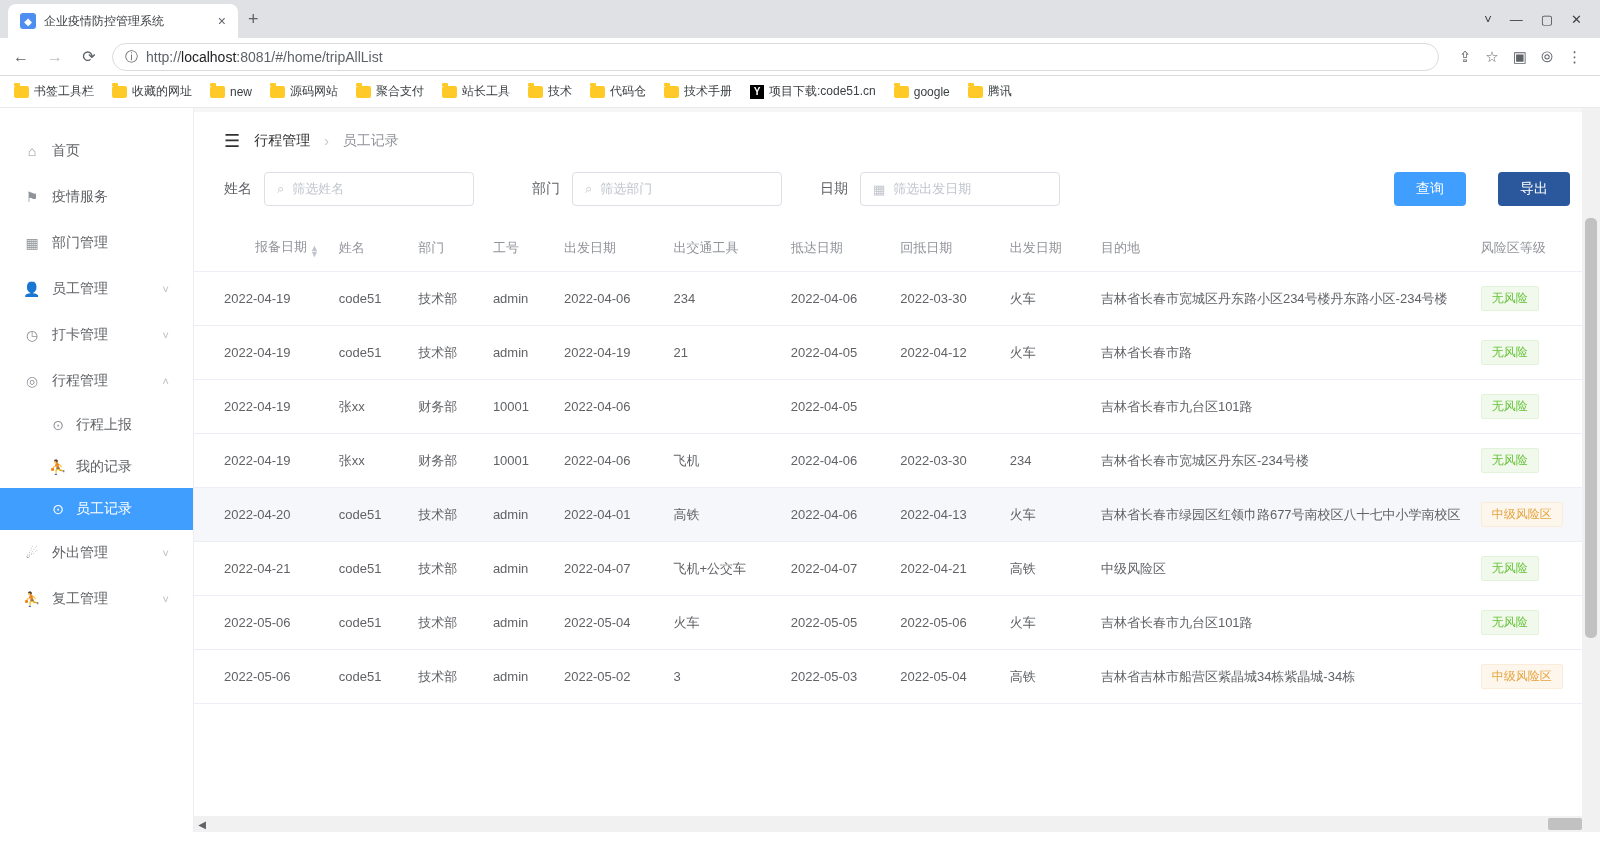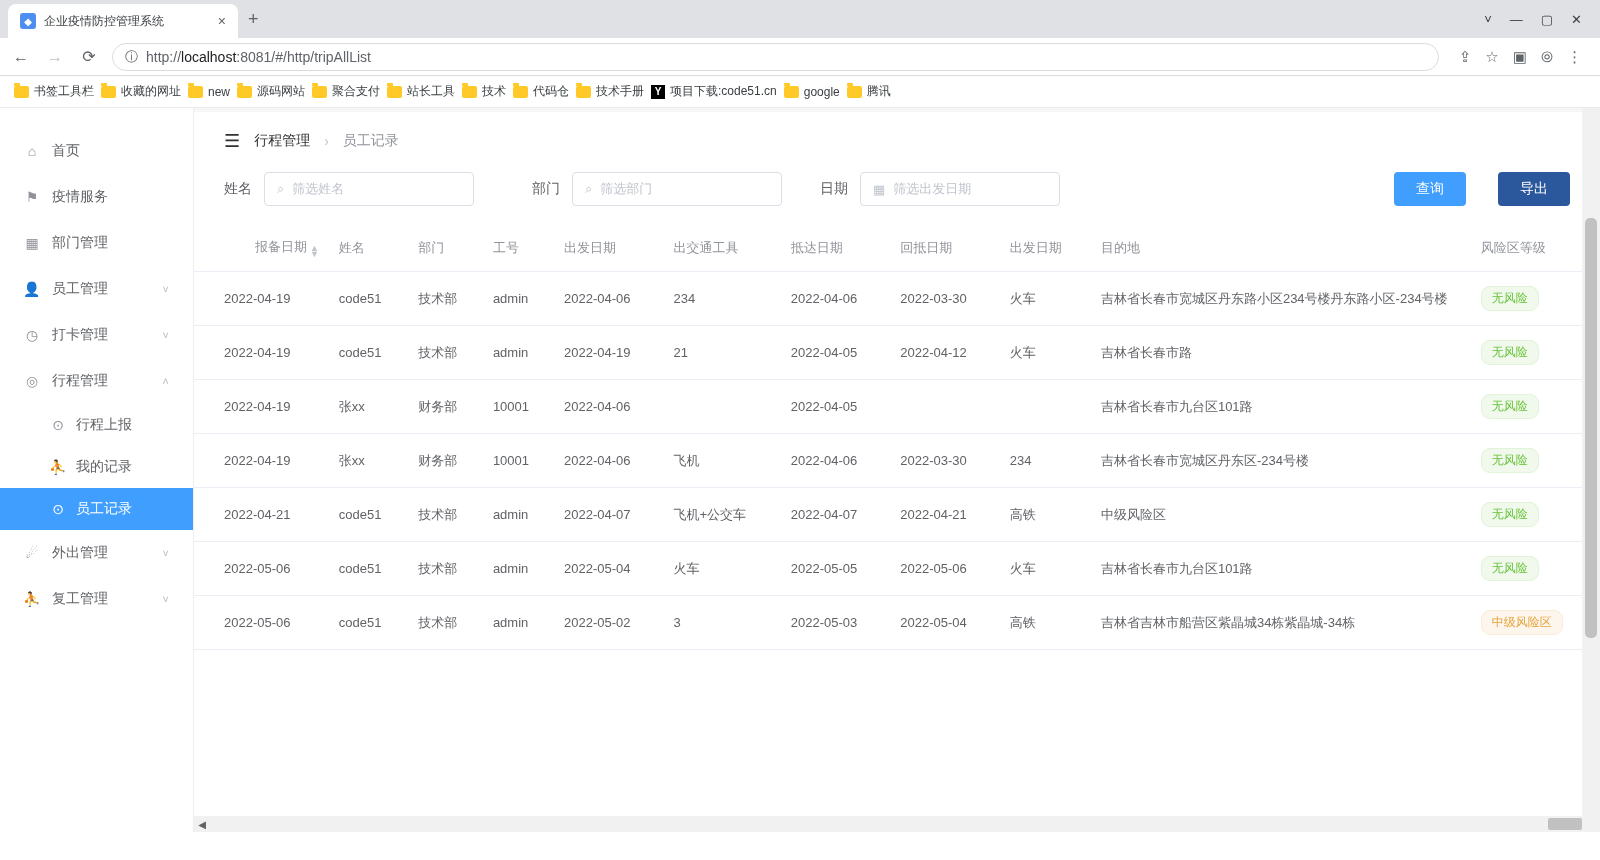--- a/index.html
+++ b/index.html
@@ -17,21 +17,21 @@
 
 .toolbar { background: #fff; height: 38px; display: flex; align-items: center; padding: 0 10px; gap: 12px; border-bottom: 1px solid #dadce0; }
 .nav-btn { color: #5f6368; font-size: 16px; cursor: pointer; width: 22px; text-align: center; }
 .nav-btn.disabled { color: #bdc1c6; }
 .url-bar { flex: 1; height: 28px; border: 1px solid #dadce0; border-radius: 15px; display: flex; align-items: center; padding: 0 12px; gap: 8px; color: #5f6368; }
 .url-text { font-size: 14px; color: #202124; }
 .url-text .host { font-weight: 500; }
 .url-text .rest { color: #5f6368; }
 .right-icons { display: flex; gap: 14px; color: #5f6368; font-size: 15px; padding: 0 8px; }
 
-.bookmarks { background: #fff; height: 32px; display: flex; align-items: center; padding: 0 14px; gap: 7px; border-bottom: 1px solid #e8eaed; }
+.bookmarks { background: #fff; height: 32px; display: flex; align-items: center; padding: 0 14px; gap: 18px; border-bottom: 1px solid #e8eaed; }
 .bm { display: flex; align-items: center; gap: 5px; font-size: 12px; color: #3c4043; cursor: pointer; }
 .bm-folder { width: 15px; height: 12px; background: #ffca28; border-radius: 2px; position: relative; }
 .bm-folder::before { content: ""; position: absolute; top: -3px; left: 0; width: 6px; height: 3px; background: #ffca28; border-radius: 1px 1px 0 0; }
 .bm-icon-y { width: 14px; height: 14px; background: #000; color: #fff; font-size: 10px; font-weight: bold; display: flex; align-items: center; justify-content: center; }
 
 
 .app { display: flex; height: 724px; }
 .sidebar { width: 194px; background: #fff; border-right: 1px solid #eee; padding-top: 20px; }
 .side-item { display: flex; align-items: center; padding: 14px 24px; gap: 12px; color: #606266; cursor: pointer; font-size: 14px; position: relative; }
 .side-item.has-sub { justify-content: space-between; }
@@ -62,21 +62,21 @@
 .btn-export { background: #2b579d; margin-left: 14px; }
 
 .table-wrap { flex: 1; overflow: hidden; position: relative; }
 table { width: 100%; border-collapse: collapse; }
 th { text-align: left; padding: 14px 10px; color: #909399; font-weight: 500; font-size: 13px; background: #fff; border-bottom: 1px solid #ebeef5; }
 th:first-child { padding-left: 30px; text-align: right; }
 td { padding: 14px 10px; color: #606266; font-size: 13px; border-bottom: 1px solid #ebeef5; vertical-align: middle; }
 td:first-child { padding-left: 30px; }
 tr.highlight td { background: #f5f7fa; }
 .sort-icons { display: inline-flex; flex-direction: column; margin-left: 3px; line-height: 6px; font-size: 9px; color: #c0c4cc; }
-.badge { display: inline-block; padding: 3px 10px; border-radius: 9px; font-size: 12px; }
+.badge { display: inline-block; padding: 3px 10px; border-radius: 2px; font-size: 12px; }
 .badge-green { background: #f0f9eb; color: #67c23a; border: 1px solid #e1f3d8; }
 .badge-orange { background: #fdf6ec; color: #e6a23c; border: 1px solid #faecd8; }
 .dest-col { max-width: 300px; }
 
 .scrollbar-h { height: 16px; background: #f1f1f1; display: flex; align-items: center; position: relative; }
 .scroll-thumb { position: absolute; right: 18px; width: 34px; height: 12px; background: #c1c1c1; border-radius: 2px; }
 .scroll-arrow { width: 16px; color: #606266; font-size: 10px; text-align: center; }
 .scroll-arrow.right { margin-left: auto; }
 
 .vscroll { position: absolute; right: 0; top: 0; bottom: 0; width: 18px; background: #f1f1f1; }
@@ -104,21 +104,21 @@
   </div>
 </div>
 
 <div class="toolbar">
   <span class="nav-btn">←</span>
   <span class="nav-btn disabled">→</span>
   <span class="nav-btn">⟳</span>
   <div class="url-bar">
     <span>ⓘ</span>
     <span class="url-text">
-      <span class="rest">http://</span><span class="host">localhost</span><span class="rest">:8081</span><span class="rest">/#/http/tripAllList</span>
+      <span class="rest">http://</span><span class="host">localhost</span><span class="rest">:8081</span><span class="rest">/#/home/tripAllList</span>
     </span>
   </div>
   <div class="right-icons">
     <span>⇪</span>
     <span>☆</span>
     <span>▣</span>
     <span>⦾</span>
     <span>⋮</span>
   </div>
 </div>
@@ -349,20 +349,33 @@
                 <td>财务部</td>
                 <td>10001</td>
                 <td>2022-04-06</td>
                 <td>飞机</td>
                 <td>2022-04-06</td>
                 <td>2022-03-30</td>
                 <td>234</td>
                 <td class="dest-col">吉林省长春市宽城区丹东区-234号楼</td>
                 <td><span class="badge badge-green">无风险</span></td>
               </tr>
+              <tr class="highlight">
+                <td>2022-04-20</td>
+                <td>code51</td>
+                <td>技术部</td>
+                <td>admin</td>
+                <td>2022-04-01</td>
+                <td>高铁</td>
+                <td>2022-04-06</td>
+                <td>2022-04-13</td>
+                <td>火车</td>
+                <td class="dest-col">吉林省长春市绿园区红领巾路677号南校区八十七中小学南校区</td>
+                <td><span class="badge badge-orange">中级风险区</span></td>
+              </tr>
               <tr>
                 <td>2022-04-21</td>
                 <td>code51</td>
                 <td>技术部</td>
                 <td>admin</td>
                 <td>2022-04-07</td>
                 <td>飞机+公交车</td>
                 <td>2022-04-07</td>
                 <td>2022-04-21</td>
                 <td>高铁</td>

